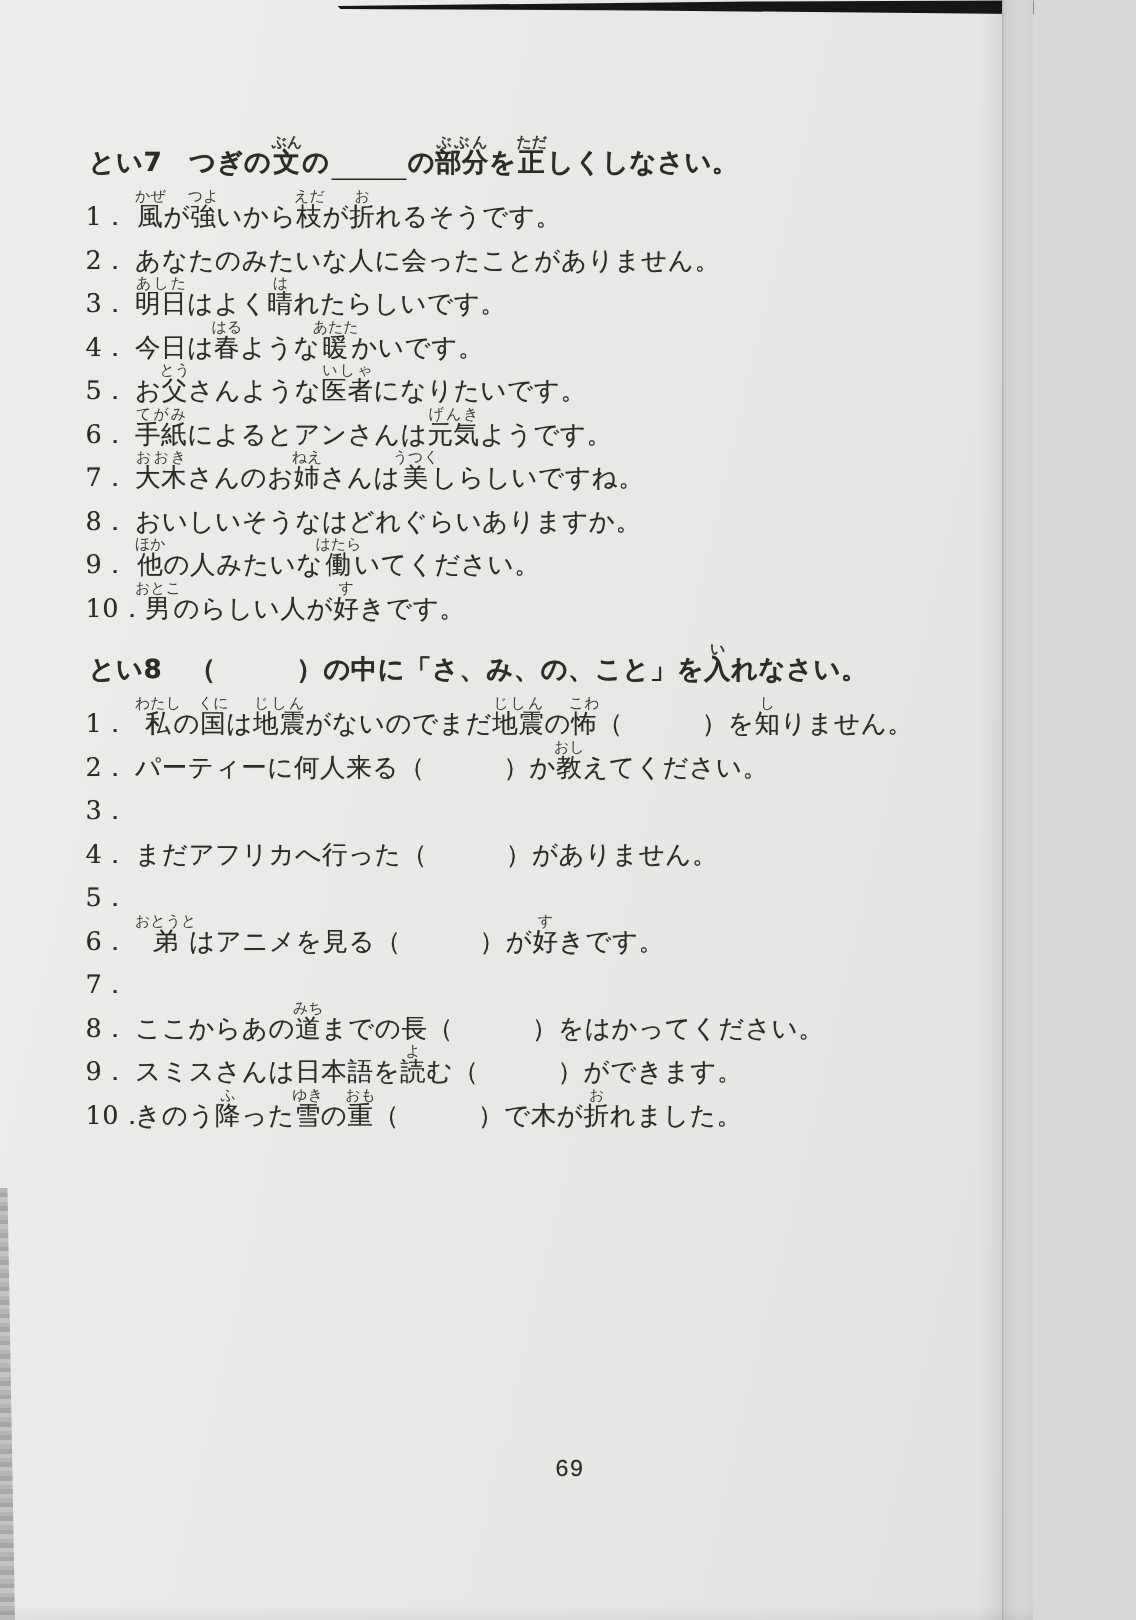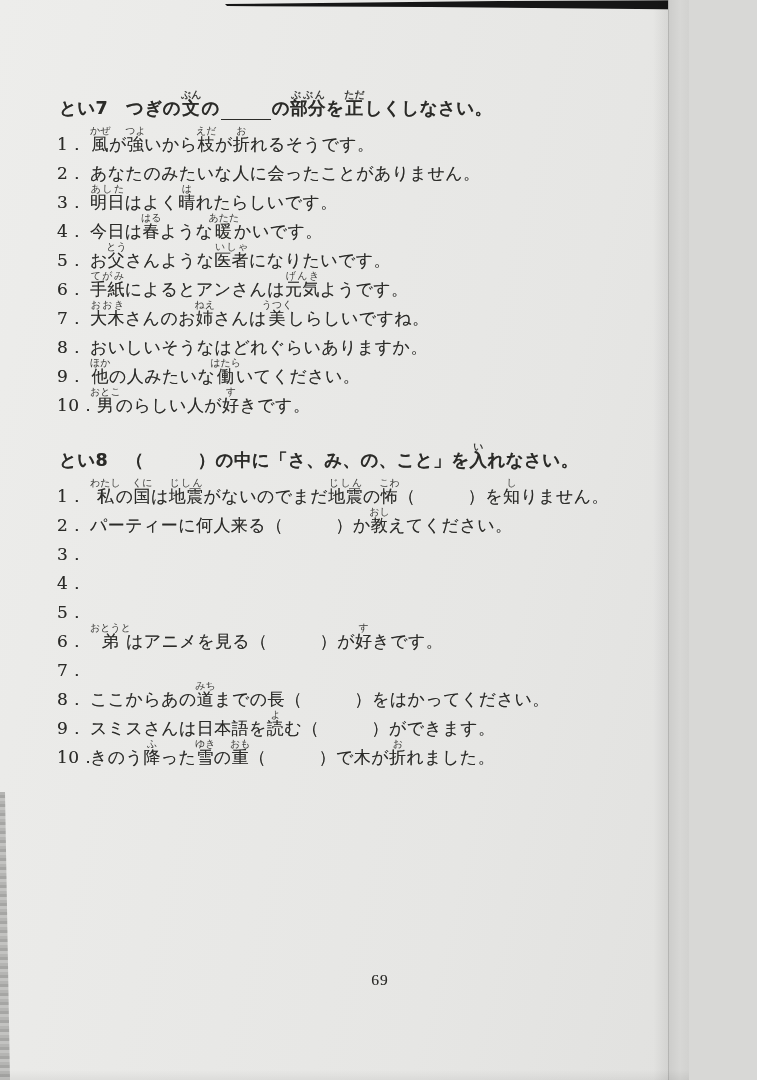--- a/index.html
+++ b/index.html
@@ -47,21 +47,21 @@
     letter-spacing:0.4px;
     text-shadow:0 0 0.5px rgba(40,40,40,0.45);
   }
   .sec-title{
     margin:0 0 7px 2px;
     font-family:"DejaVu Sans","Liberation Sans",sans-serif;
     font-weight:700;font-size:17.5px;
     height:34px;display:flex;align-items:flex-end;
     white-space:nowrap;
   }
-  .sec2{margin-top:21px;}
+  .sec2{margin-top:7px;}
   .items{margin:0;}
   .item{
     height:29px;display:flex;align-items:flex-end;
     white-space:nowrap;
   }
   .num{flex:none;width:33px;}
   .line{flex:none;}
   ruby{ruby-position:over;}
   rt{font-size:10px;letter-spacing:0;color:#3a3a37;text-shadow:none;}
   .u{
@@ -71,21 +71,21 @@
   }
   .blank{
     display:inline-block;width:50px;height:13px;
     border-bottom:1.6px solid #2b2b28;
     margin:0 1px;
   }
   .page-number{
     position:absolute;left:350px;top:971px;width:60px;
     text-align:center;font-size:15.5px;letter-spacing:1px;
     color:#2b2b28;
-    font-family:Liberation Serif, serif;
+    font-family:Liberation Sans, sans-serif;
   }
 </style>
 </head>
 <body>
 
 <div class="photo">
   <div class="band-top"></div>
   <div class="fold-shade"></div>
   <div class="edge-right"></div>
   <div class="edge-left"></div>
@@ -162,20 +162,21 @@
           </div>
           <div class="item">
             <span class="num">2．</span>
             <span class="line"><span>パーティーに何人来る（　　　）か</span><ruby>教<rt>おし</rt></ruby><span>えてください。</span></span>
           </div>
           <div class="item">
             <span class="num">3．</span>
           </div>
           <div class="item">
             <span class="num">4．</span>
+            <span class="line"><span>まだアフリカへ行った（　　　）がありません。</span></span>
           </div>
           <div class="item">
             <span class="num">5．</span>
           </div>
           <div class="item">
             <span class="num">6．</span>
             <span class="line"><ruby>弟<rt>おとうと</rt></ruby><span>はアニメを見る（　　　）が</span><ruby>好<rt>す</rt></ruby><span>きです。</span></span>
           </div>
           <div class="item">
             <span class="num">7．</span>

